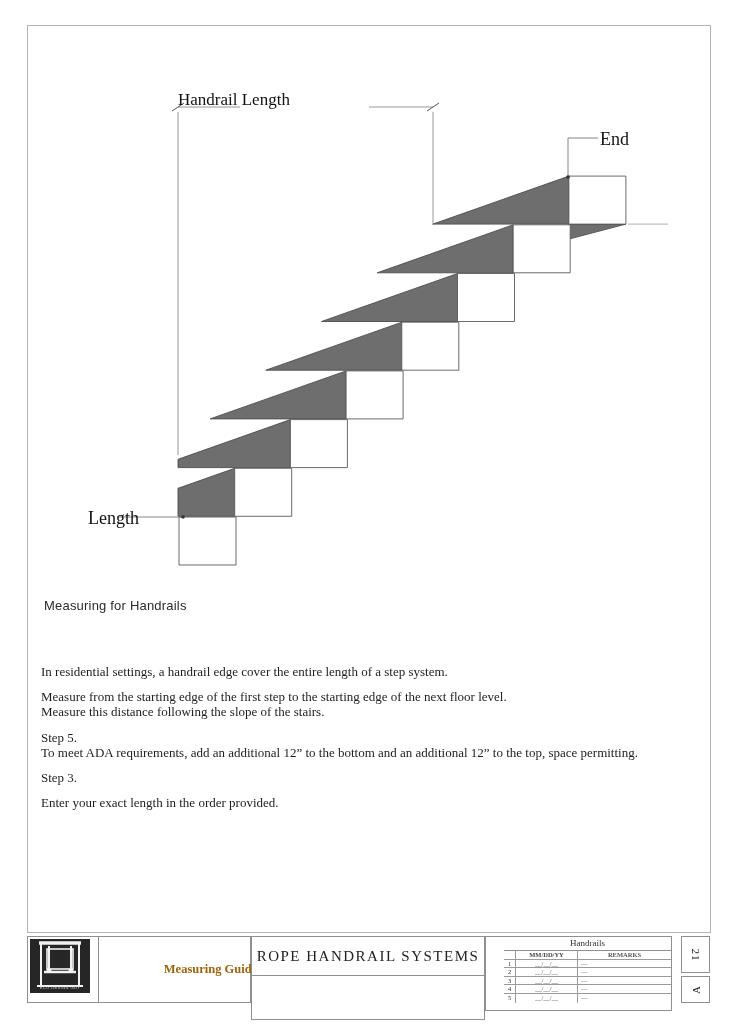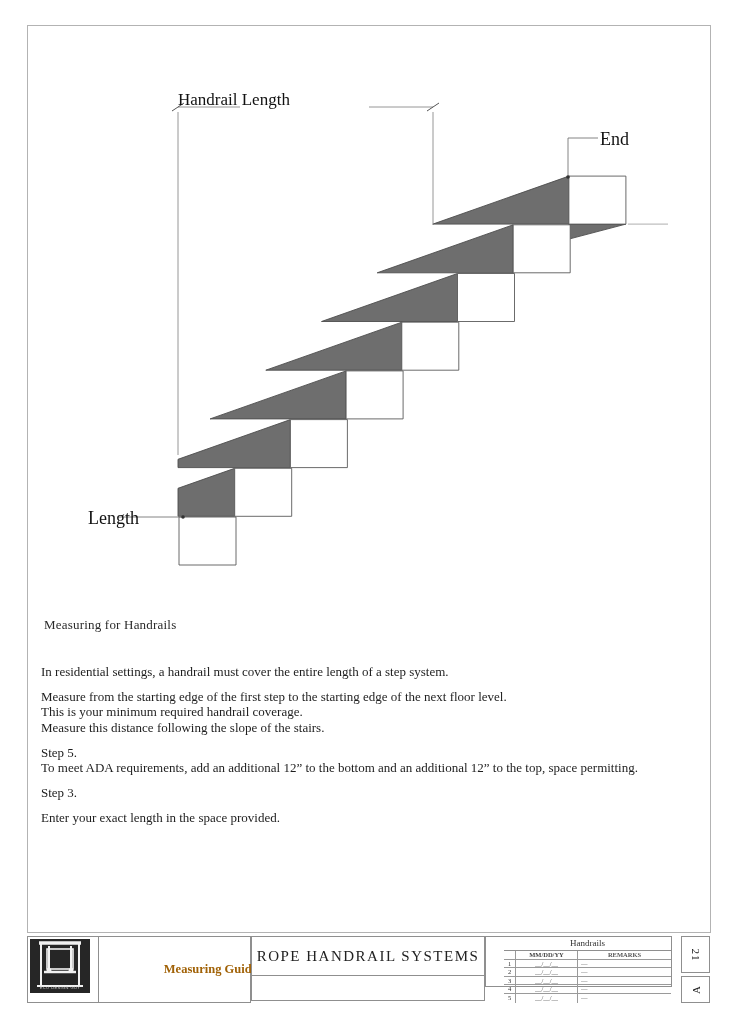--- a/index.html
+++ b/index.html
@@ -4,39 +4,39 @@
 <style>
   html,body{margin:0;padding:0;background:#e8e8e8;}
   #sheet{position:relative;width:729px;height:1024px;background:#ffffff;overflow:hidden;
          font-family:"Liberation Serif",serif;color:#1c1c1c;}
   .abs{position:absolute;}
   #frame{left:27px;top:25px;width:682px;height:906px;border:1px solid #b3b3b3;}
   #stair-svg{left:0;top:0;}
   .dimlabel{font-size:17px;color:#111;}
   .sidelabel{font-size:18px;color:#111;}
   
-  #measuring-heading{left:44px;top:617px;font-family:Liberation Serif, serif;
+  #measuring-heading{left:44px;top:598px;font-family:Liberation Sans, sans-serif;
       font-size:13px;color:#2a2a2a;letter-spacing:.2px;}
   #instructions{left:41px;top:664px;width:640px;font-size:13px;line-height:15.2px;color:#1d1d1d;}
   #instructions .group{margin:0 0 10px 0;}
   
   .tb{border:1px solid #8f8f8f;box-sizing:border-box;background:#fff;}
   #cellA{left:27px;top:936px;width:224px;height:67px;}
   #logo-box{left:2px;top:2px;width:60px;height:54px;background:#262626;}
   #logo-caption{left:0;bottom:3px;width:60px;text-align:center;color:#cfcfcf;
       font-family:"Liberation Sans",sans-serif;font-size:4px;letter-spacing:.4px;}
   #cellA-divider{left:70px;top:0;width:1px;height:65px;background:#8f8f8f;}
   #doc-type{left:82px;top:0;width:153px;height:65px;display:flex;align-items:center;justify-content:center;
       font-size:12.5px;font-weight:600;color:#a16207;padding-left:24px;}
-  #cellB{left:251px;top:936px;width:234px;height:65px;}
+  #cellB{left:251px;top:936px;width:234px;height:84px;}
   #company-title{left:0;top:0;width:100%;height:39px;display:flex;align-items:center;justify-content:center;
       font-size:15px;letter-spacing:1.5px;color:#222;border-bottom:1px solid #8f8f8f;box-sizing:border-box;}
   #company-sub{left:0;top:39px;width:100%;height:26px;display:flex;align-items:center;justify-content:center;
       font-size:10.5px;letter-spacing:.8px;color:#333;}
-  #cellC{left:485px;top:936px;width:187px;height:51px;font-size:7px;color:#333;padding-left:18px;}
+  #cellC{left:485px;top:936px;width:187px;height:75px;font-size:7px;color:#333;padding-left:18px;}
   #rev-title{height:13px;line-height:13px;text-align:center;font-size:9px;border-bottom:1px solid #8f8f8f;}
   .rev-row{display:flex;height:8.6px;line-height:8.4px;border-bottom:1px solid #9a9a9a;box-sizing:border-box;}
   .rev-row:last-child{border-bottom:none;}
   .rev-num{width:12px;text-align:center;border-right:1px solid #9a9a9a;box-sizing:border-box;font-size:6.5px;}
   .rev-date{width:62px;text-align:center;border-right:1px solid #9a9a9a;box-sizing:border-box;font-size:6.5px;color:#444;}
   .rev-remark{flex:1;padding-left:3px;font-size:6.5px;color:#555;}
   .rev-head{font-weight:bold;color:#222;}
   #boxD{left:681px;top:936px;width:29px;height:37px;display:flex;align-items:center;justify-content:center;}
   #boxE{left:681px;top:976px;width:29px;height:27px;display:flex;align-items:center;justify-content:center;}
   #sheet-number{transform:rotate(90deg);font-size:11px;color:#222;letter-spacing:1px;}
@@ -81,36 +81,35 @@
       <circle cx="183" cy="517" r="1.8" fill="#333"></circle>
     </svg>
 
   <div class="abs dimlabel" style="left:178px;top:90px;width:255px;">Handrail Length</div>
   <div class="abs sidelabel" style="left:600px;top:129px;">End</div>
   <div class="abs sidelabel" style="left:88px;top:508px;">Length</div>
 
   <div id="measuring-heading" class="abs">Measuring for Handrails</div>
   <div id="instructions" class="abs">
       <div class="group">
-        <div>In residential settings, a handrail must cover the entire length of a step system.</div>
+        <div>In residential settings, a handrail edge cover the entire length of a step system.</div>
       </div>
       <div class="group">
         <div>Measure from the starting edge of the first step to the starting edge of the next floor level.</div>
-        <div>This is your minimum required handrail coverage.</div>
         <div>Measure this distance following the slope of the stairs.</div>
       </div>
       <div class="group">
         <div>Step 5.</div>
         <div>To meet ADA requirements, add an additional 12” to the bottom and an additional 12” to the top, space permitting.</div>
       </div>
       <div class="group">
         <div>Step 3.</div>
       </div>
       <div class="group">
-        <div>Enter your exact length in the space provided.</div>
+        <div>Enter your exact length in the order provided.</div>
       </div>
     </div>
 
   <div id="cellA" class="abs tb">
     <div id="logo-box" class="abs">
       <svg width="60" height="54" viewBox="0 0 60 54">
         <g stroke="#f2f2f2" fill="none" stroke-width="2">
           <path d="M11 4 V46"></path>
             <path d="M49 4 V46"></path>
           <path d="M9 4 H51" stroke-width="3.5"></path>

